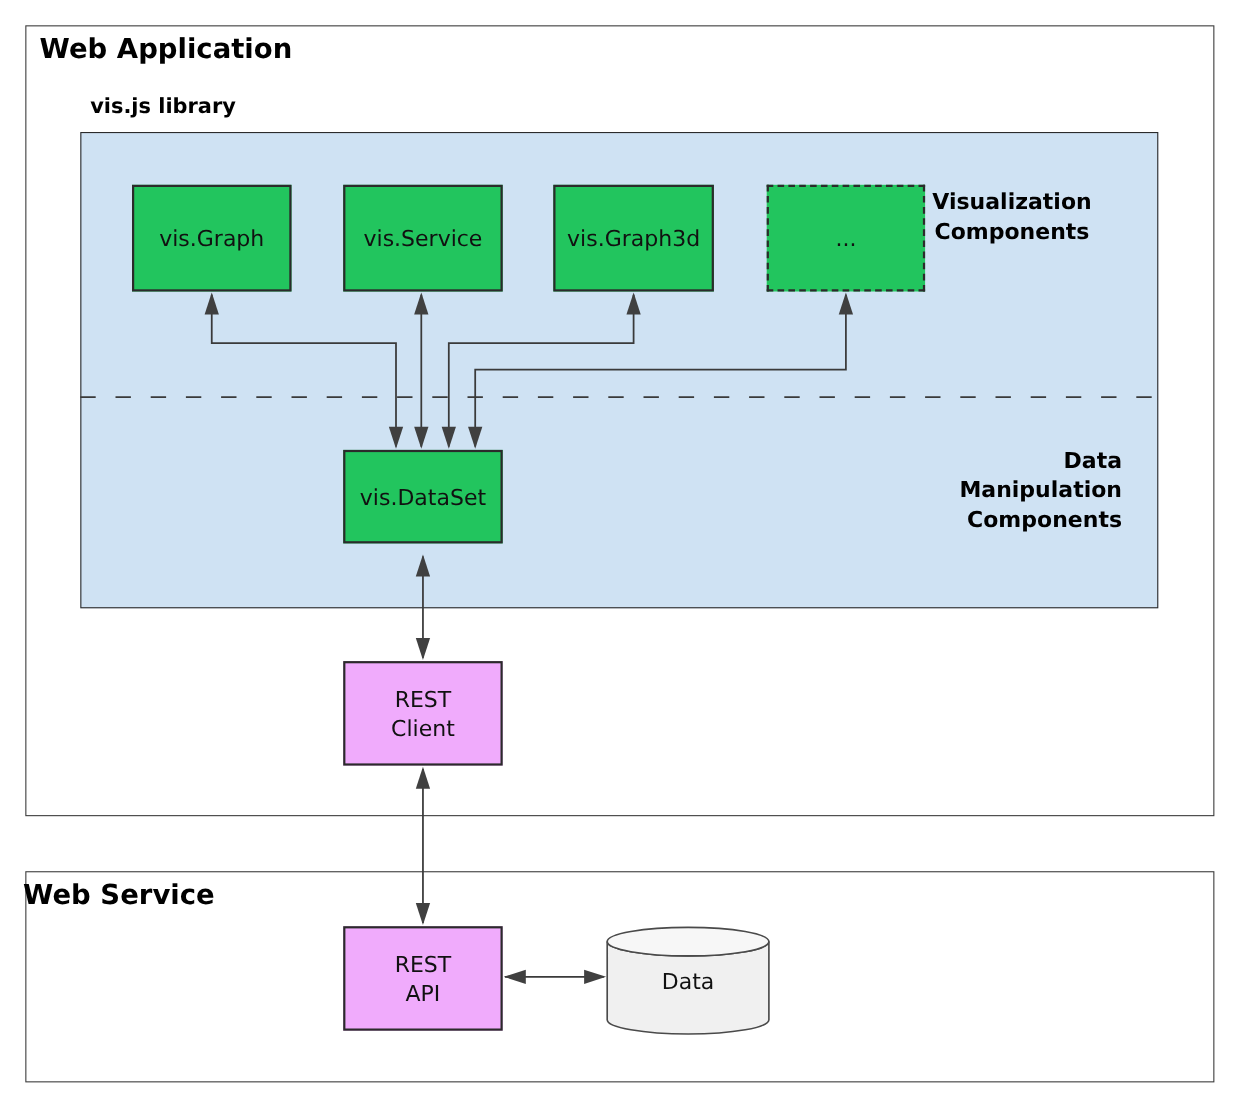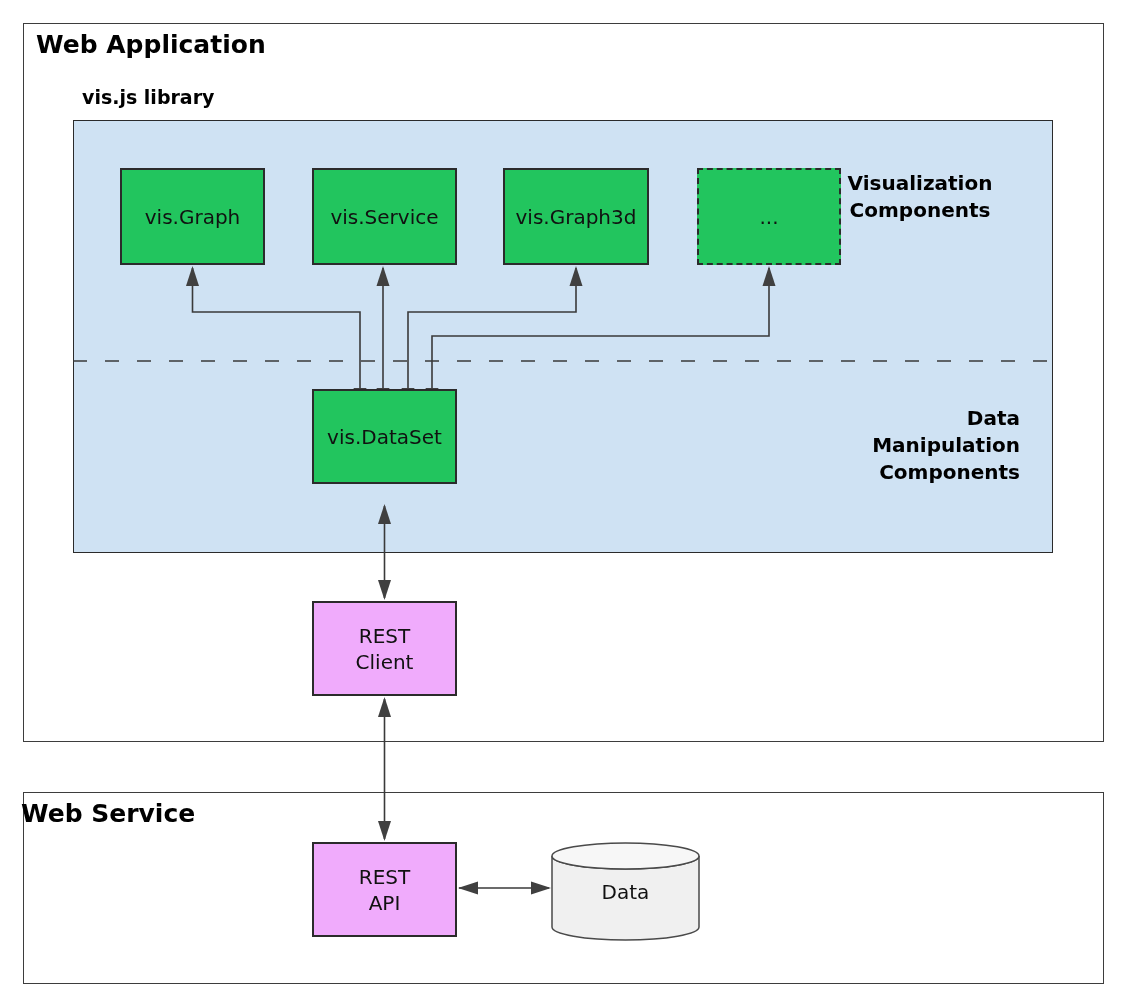--- a/index.html
+++ b/index.html
@@ -116,21 +116,21 @@
   <div class="node" style="left:312px; top:168px; width:145px; height:97px;">
     <span>vis.Service</span>
   </div>
   <div class="node" style="left:503px; top:168px; width:146px; height:97px;">
     <span>vis.Graph3d</span>
   </div>
   <div class="node dashed" style="left:697px; top:168px; width:144px; height:97px;">
     <span>...</span>
   </div>
 
-  <div class="node" style="left:312px; top:389px; width:145px; height:95px;">
+  <div class="node" style="left:312px; top:409px; width:145px; height:85px;">
     <span>vis.DataSet</span>
   </div>
 
   <div class="node gray" style="left:312px; top:601px; width:145px; height:95px;">
     <span>REST
 Client</span>
   </div>
   <div class="node gray" style="left:312px; top:842px; width:145px; height:95px;">
     <span>REST
 API</span>

